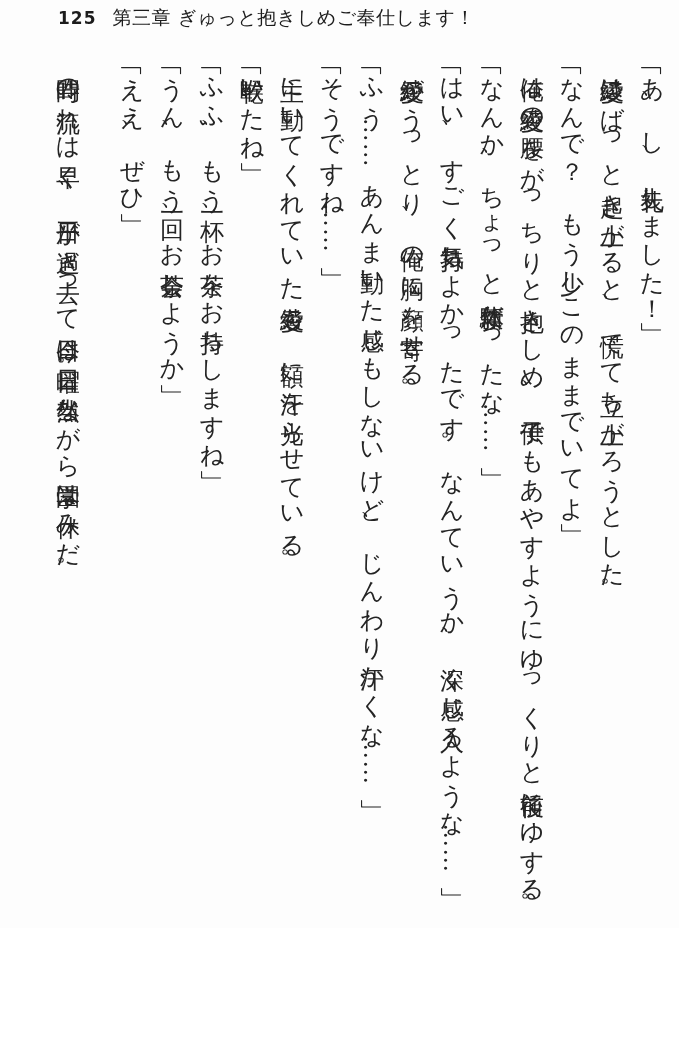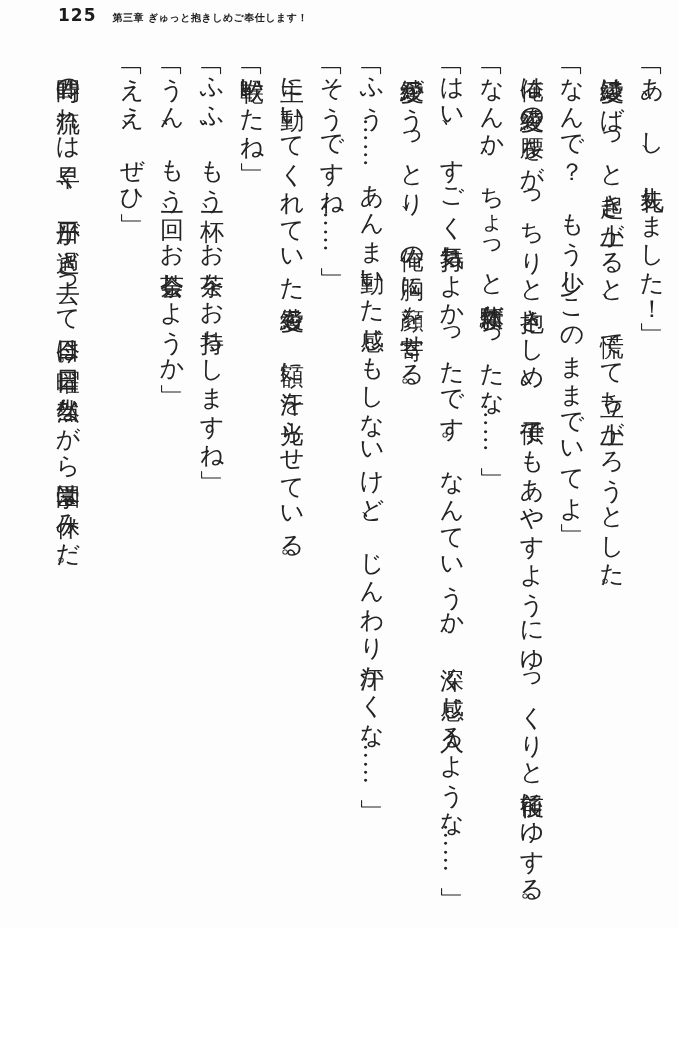--- a/index.html
+++ b/index.html
@@ -26,22 +26,22 @@
     font-family: "DejaVu Sans", "Liberation Sans", sans-serif;
     color: #1c1c1c;
     white-space: nowrap;
   }
   .page-number {
     font-size: 17px;
     font-weight: bold;
     letter-spacing: 1px;
   }
   .chapter-title {
-    font-size: 10px;
-    font-weight: 700;
+    font-size: 19px;
+    font-weight: 400;
     letter-spacing: 0.5px;
   }
   
   .vertical-body {
     position: absolute;
     top: 60px;
     right: 7px;
     height: 978px;
     writing-mode: vertical-rl;
     text-orientation: mixed;

